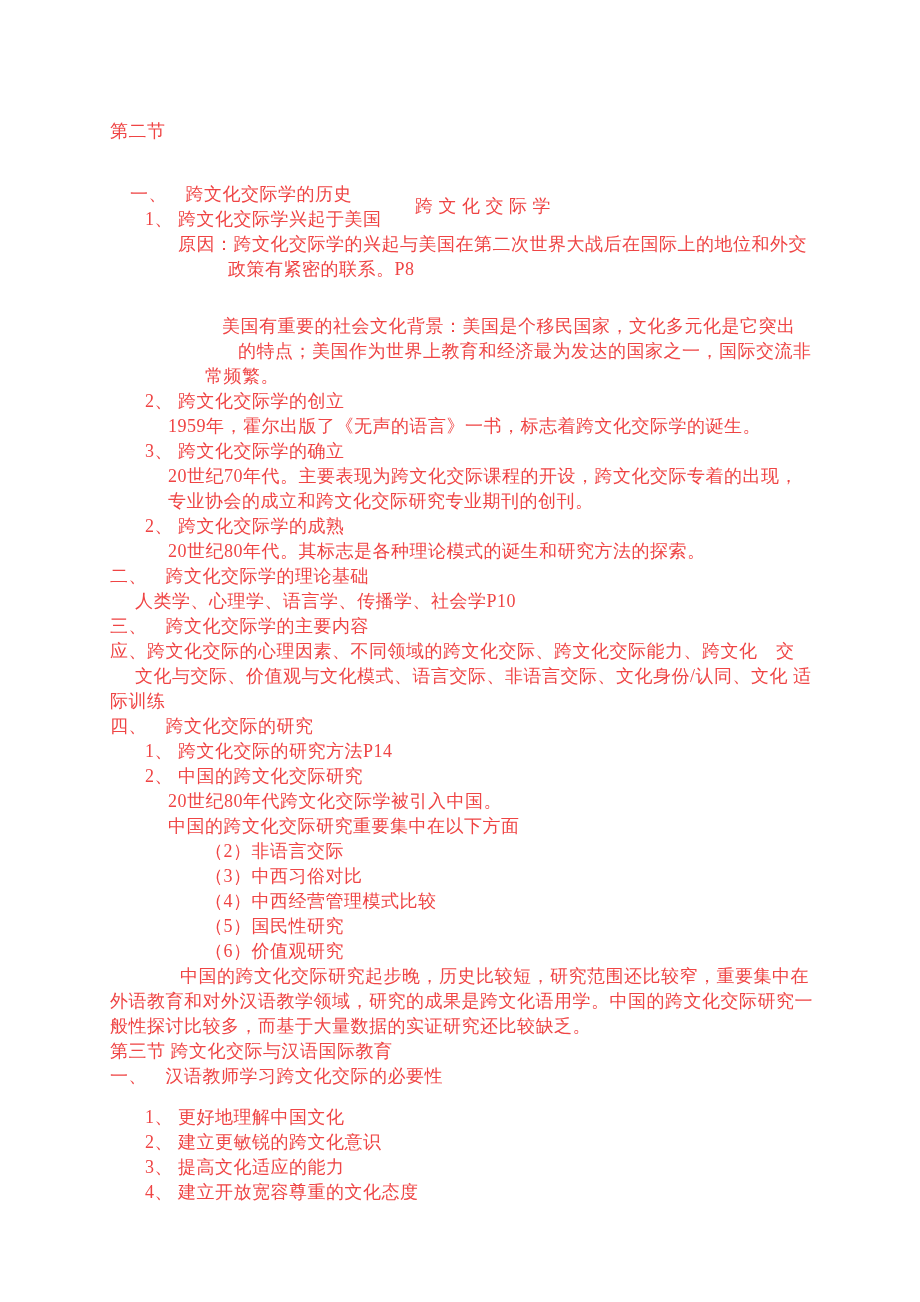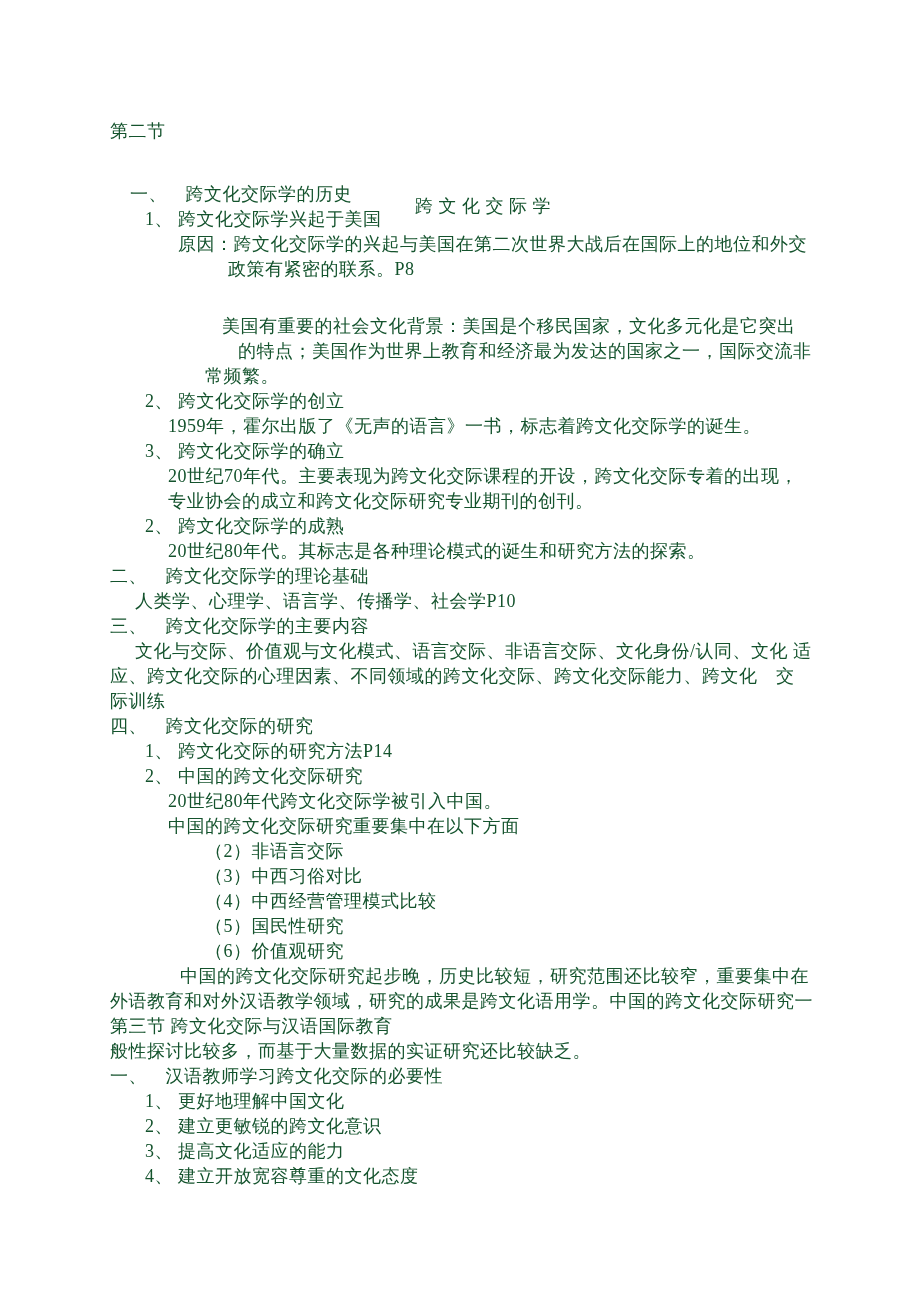--- a/index.html
+++ b/index.html
@@ -5,21 +5,21 @@
   html, body {
     margin: 0;
     padding: 0;
     background: #ffffff;
   }
   .page {
     position: relative;
     width: 920px;
     height: 1302px;
     background: #ffffff;
-    color: #14532d;
+    color: #ef4444;
     font-family: "Liberation Serif", "DejaVu Serif", serif;
     font-size: 18px;
     line-height: 25px;
     letter-spacing: 0.5px;
     box-sizing: border-box;
     padding: 119px 100px 0 110px;
     overflow: hidden;
   }
   .doc-header {
     position: relative;
@@ -64,36 +64,36 @@
       <div class="line" style="padding-left: 35px;">2、 跨文化交际学的创立</div>
       <div class="line" style="padding-left: 58px;">1959年，霍尔出版了《无声的语言》一书，标志着跨文化交际学的诞生。</div>
       <div class="line" style="padding-left: 35px;">3、 跨文化交际学的确立</div>
       <div class="line" style="padding-left: 58px;">20世纪70年代。主要表现为跨文化交际课程的开设，跨文化交际专着的出现，</div>
       <div class="line" style="padding-left: 58px;">专业协会的成立和跨文化交际研究专业期刊的创刊。</div>
       <div class="line" style="padding-left: 35px;">2、 跨文化交际学的成熟</div>
       <div class="line" style="padding-left: 58px;">20世纪80年代。其标志是各种理论模式的诞生和研究方法的探索。</div>
       <div class="line" style="padding-left: 0px;">二、　跨文化交际学的理论基础</div>
       <div class="line" style="padding-left: 25px;">人类学、心理学、语言学、传播学、社会学P10</div>
       <div class="line" style="padding-left: 0px;">三、　跨文化交际学的主要内容</div>
+      <div class="line" style="padding-left: 0px;">应、跨文化交际的心理因素、不同领域的跨文化交际、跨文化交际能力、跨文化　交</div>
       <div class="line" style="padding-left: 25px;">文化与交际、价值观与文化模式、语言交际、非语言交际、文化身份/认同、文化 适</div>
-      <div class="line" style="padding-left: 0px;">应、跨文化交际的心理因素、不同领域的跨文化交际、跨文化交际能力、跨文化　交</div>
       <div class="line" style="padding-left: 0px;">际训练</div>
       <div class="line" style="padding-left: 0px;">四、　跨文化交际的研究</div>
       <div class="line" style="padding-left: 35px;">1、 跨文化交际的研究方法P14</div>
       <div class="line" style="padding-left: 35px;">2、 中国的跨文化交际研究</div>
       <div class="line" style="padding-left: 58px;">20世纪80年代跨文化交际学被引入中国。</div>
       <div class="line" style="padding-left: 58px;">中国的跨文化交际研究重要集中在以下方面</div>
       <div class="line" style="padding-left: 95px;">（2）非语言交际</div>
       <div class="line" style="padding-left: 95px;">（3）中西习俗对比</div>
       <div class="line" style="padding-left: 95px;">（4）中西经营管理模式比较</div>
       <div class="line" style="padding-left: 95px;">（5）国民性研究</div>
       <div class="line" style="padding-left: 95px;">（6）价值观研究</div>
       <div class="line" style="padding-left: 70px;">中国的跨文化交际研究起步晚，历史比较短，研究范围还比较窄，重要集中在</div>
       <div class="line" style="padding-left: 0px;">外语教育和对外汉语教学领域，研究的成果是跨文化语用学。中国的跨文化交际研究一</div>
+      <div class="line" style="padding-left: 0px;">般性探讨比较多，而基于大量数据的实证研究还比较缺乏。</div>
       <div class="line" style="padding-left: 0px;">第三节 跨文化交际与汉语国际教育</div>
-      <div class="line" style="padding-left: 0px;">般性探讨比较多，而基于大量数据的实证研究还比较缺乏。</div>
       <div class="line" style="padding-left: 0px;">一、　汉语教师学习跨文化交际的必要性</div>
-      <div class="line" style="padding-left: 35px;">1、 更好地理解中国文化</div>
+      <div class="line" style="padding-left: 35px; margin-top: 16px;">1、 更好地理解中国文化</div>
       <div class="line" style="padding-left: 35px;">2、 建立更敏锐的跨文化意识</div>
       <div class="line" style="padding-left: 35px;">3、 提高文化适应的能力</div>
       <div class="line" style="padding-left: 35px;">4、 建立开放宽容尊重的文化态度</div>
     </div>
 </div>
 
 </body></html>

